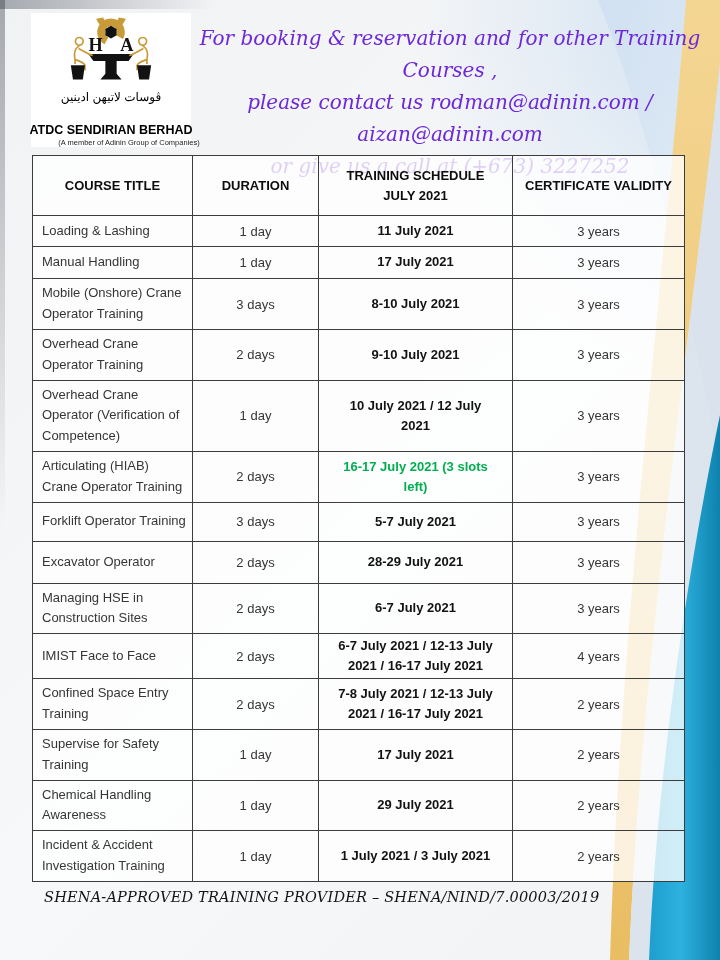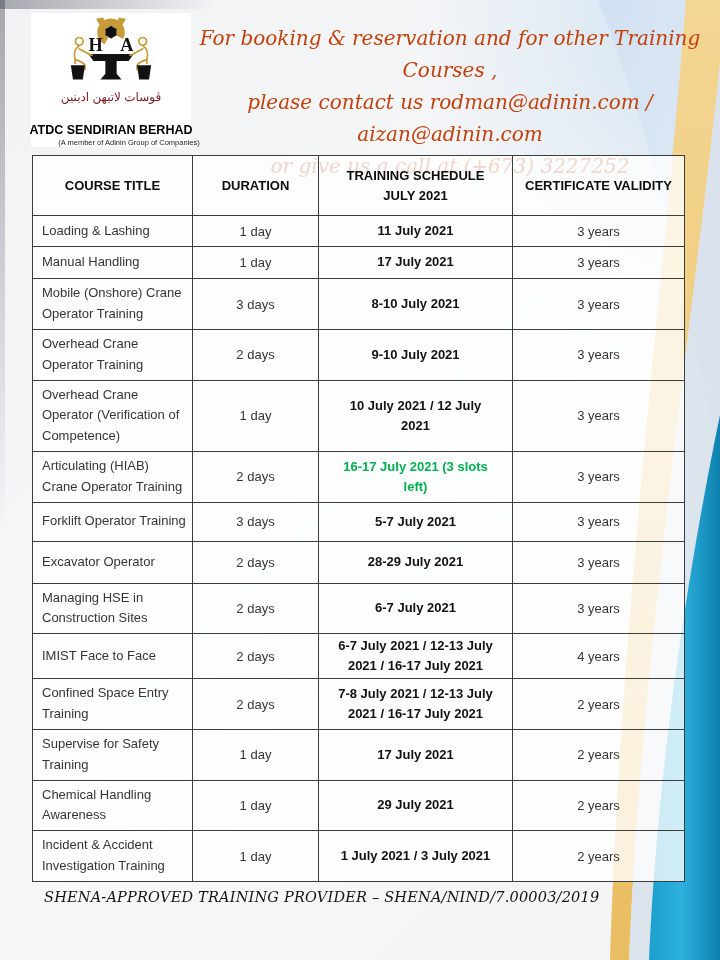--- a/index.html
+++ b/index.html
@@ -13,27 +13,27 @@
   .curves{position:absolute;left:0;top:0;width:720px;height:960px;}
   .edge-left{position:absolute;left:0;top:0;width:5px;height:530px;
     background:linear-gradient(to bottom,rgba(52,58,70,.40),rgba(52,58,70,0));}
   .edge-top{position:absolute;left:0;top:0;width:215px;height:9px;
     background:linear-gradient(to right,rgba(52,58,70,.40),rgba(52,58,70,0));}
 
   
   .logo{position:absolute;left:31px;top:13px;width:160px;height:134px;background:#fff;
     display:flex;flex-direction:column;align-items:center;box-sizing:border-box;padding-top:3px;}
   .logo svg{width:126px;height:80px;display:block;}
-  .jawi{font-size:12px;line-height:1.1;color:#7f1d1d;margin-top:10px;}
+  .jawi{font-size:12px;line-height:1.1;color:#000000;margin-top:10px;}
   .company{font-weight:bold;font-size:12.5px;color:#000;white-space:nowrap;margin-top:19px;}
   .member{font-size:7.5px;color:#1c1c1c;margin-top:1px;white-space:nowrap;margin-left:36px;}
 
   
   .contact{position:absolute;left:183px;top:22px;width:534px;text-align:center;
-    font-family:"DejaVu Serif",serif;font-style:italic;color:#c2410c;
+    font-family:"DejaVu Serif",serif;font-style:italic;color:#6d28d9;
     font-size:20px;line-height:1.6;}
 
   
   table.course-table{position:absolute;left:32px;top:155px;width:652px;border-collapse:collapse;table-layout:fixed;}
   .course-table th,.course-table td{border:1px solid #3c3c3c;background:rgba(255,255,255,0.78);vertical-align:middle;box-sizing:border-box;}
   .course-table th{font-size:13px;font-weight:bold;color:#0d0d0d;white-space:pre-line;height:60px;text-align:center;line-height:1.5;}
   .course-table td{font-size:13px;color:#363636;}
   td.title{text-align:left;padding:4px 6px 4px 9px;line-height:1.6;}
   td.duration,td.validity{text-align:center;padding:2px 4px;}
   td.schedule{text-align:center;font-weight:bold;color:#121212;padding:2px 16px;line-height:1.55;}

